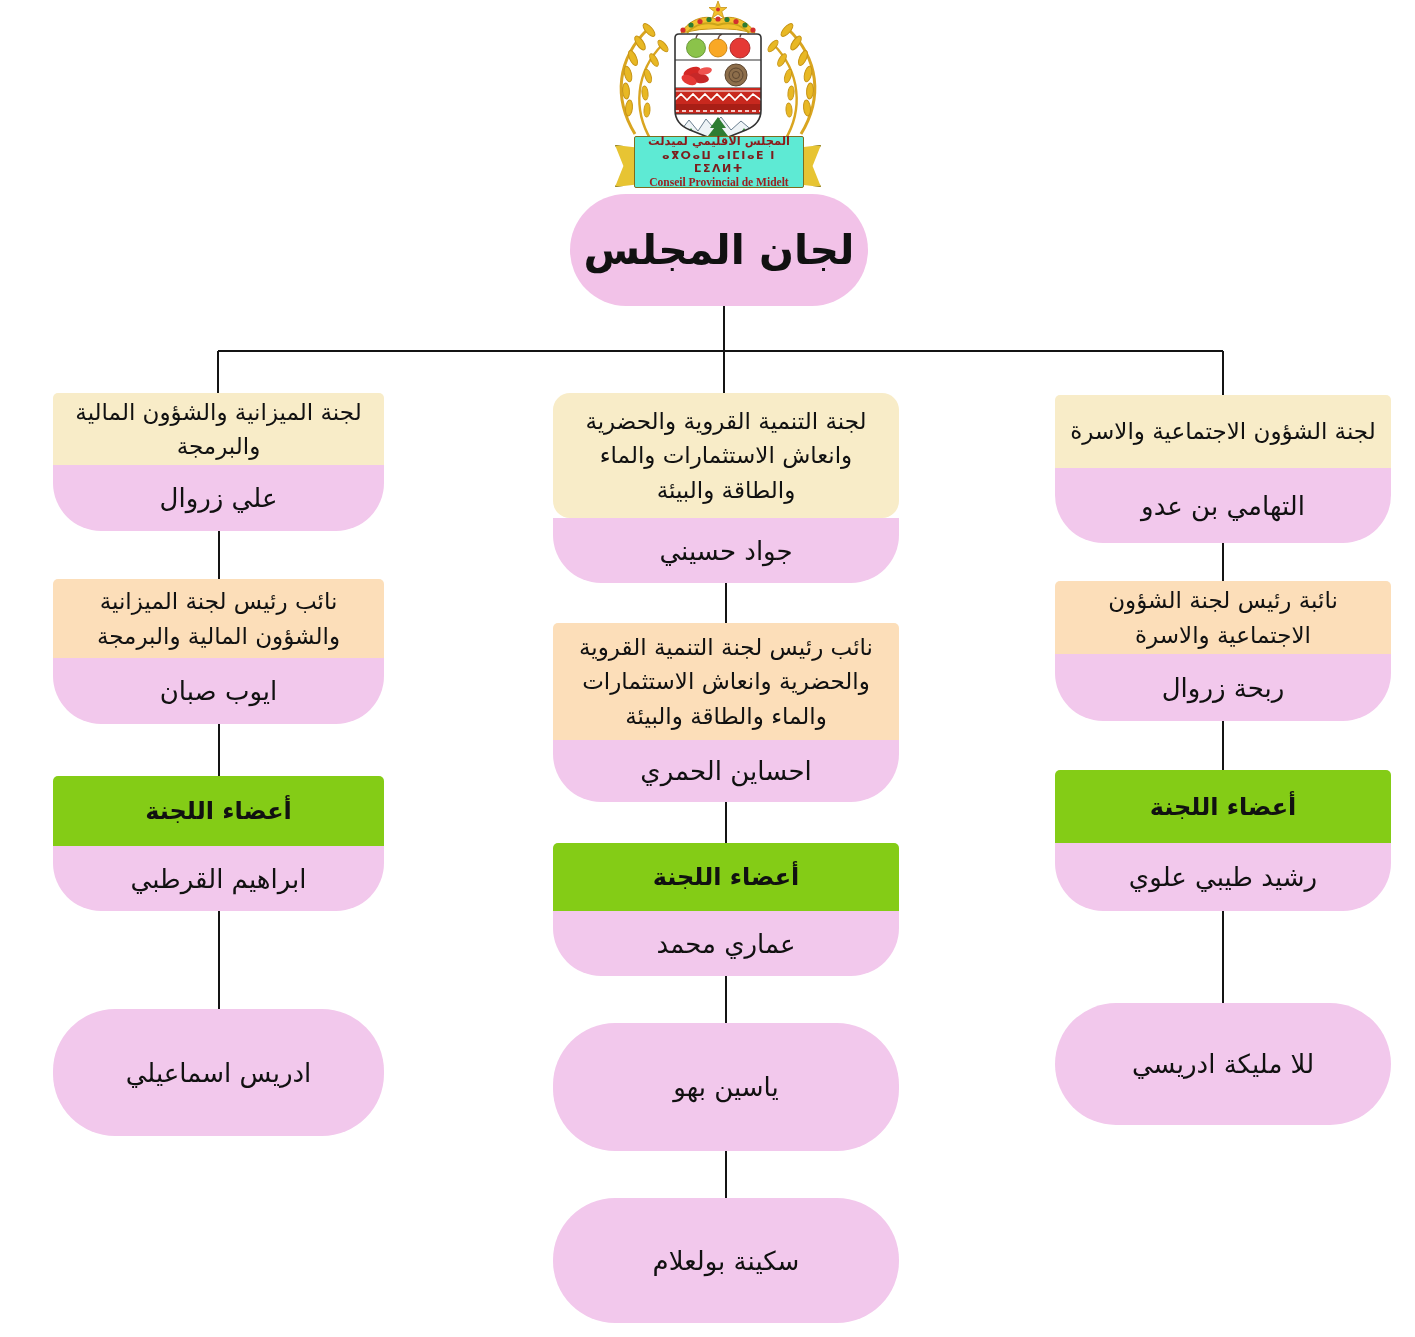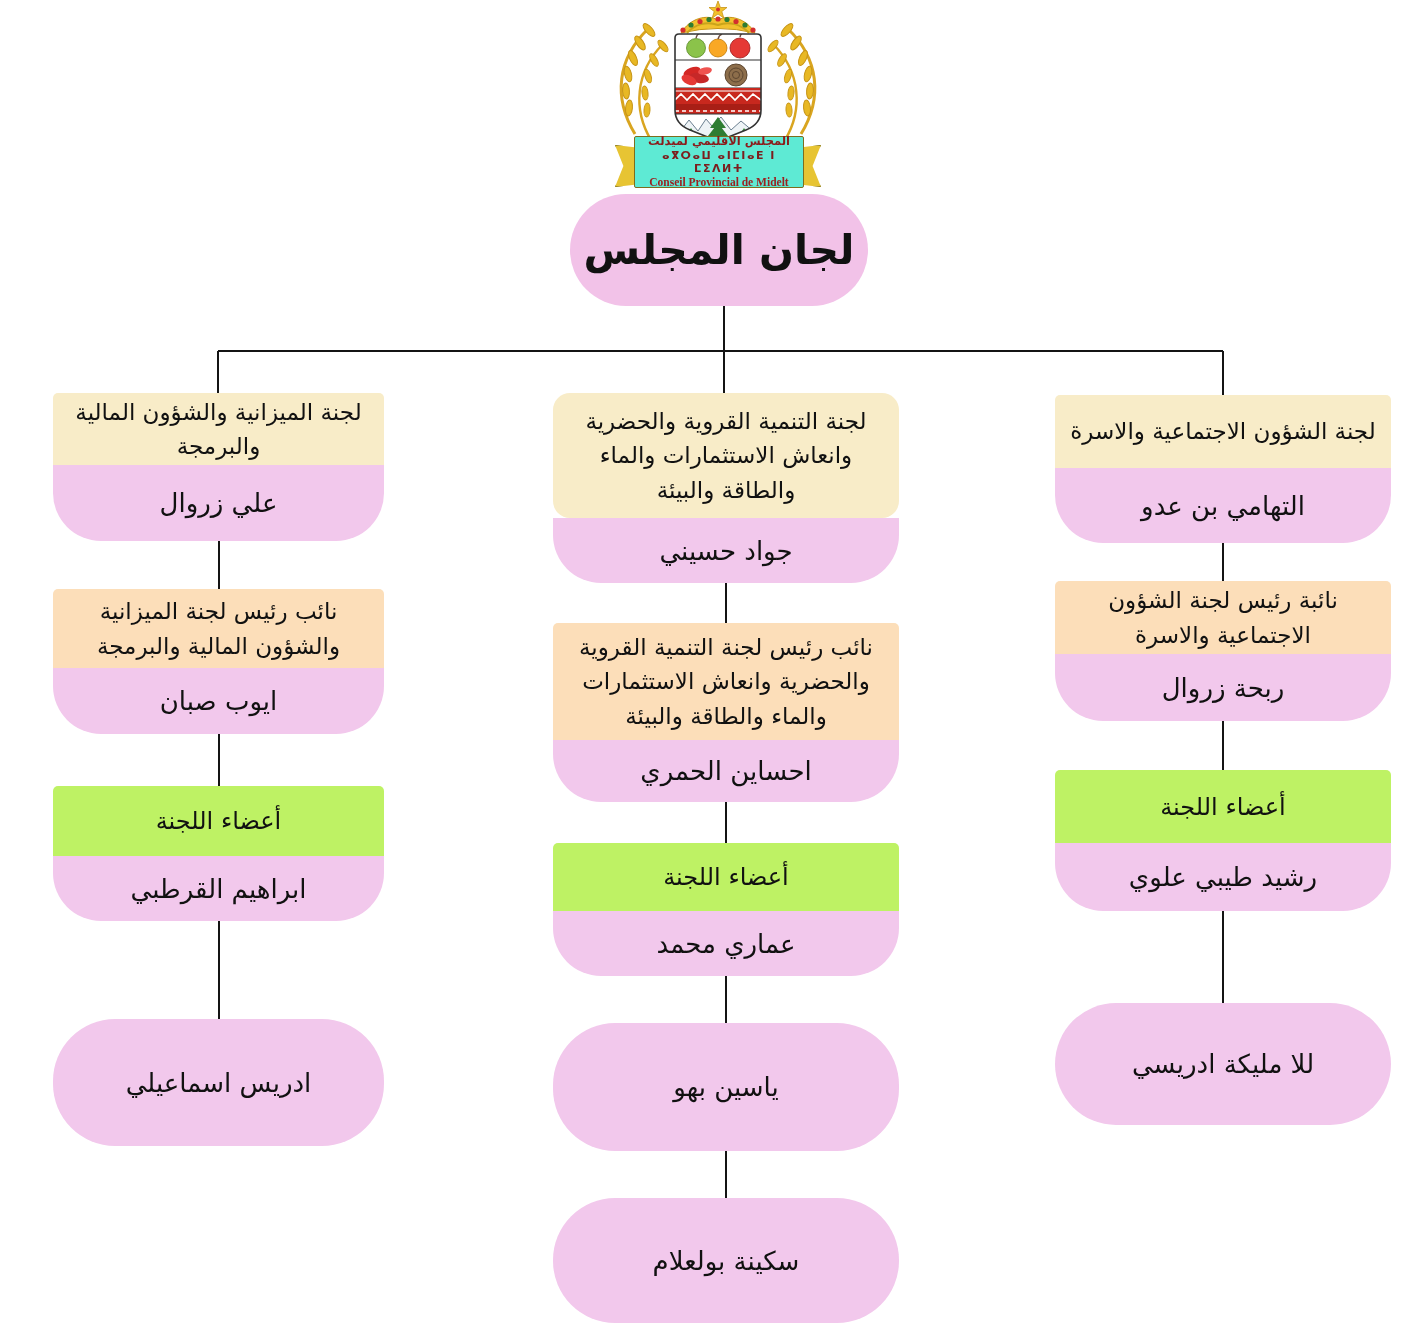--- a/index.html
+++ b/index.html
@@ -37,21 +37,21 @@
   .sec{display:flex;align-items:center;justify-content:center;direction:rtl;padding:2px 12px;box-sizing:border-box;width:100%;}
   .head{font-size:23px;line-height:1.5;}
   .mlabel{font-size:24px;}
   .pname{font-size:26px;}
   .pill{
     width:100%;border-radius:62px;display:flex;align-items:center;justify-content:center;
     font-size:26px;direction:rtl;text-align:center;box-sizing:border-box;padding:4px 14px;
   }
   .bg-cream{background:#f8ecc8;}
   .bg-peach{background:#fcdeb9;}
-  .bg-green{background:#bef264;}
+  .bg-green{background:#84cc16;font-weight:bold;}
   .bg-pink{background:#f2c8ec;}
   .vconn{width:2px;background:#141414;}
 </style>
 </head>
 <body>
 
 <div class="canvas">
 
   <div class="logo">
     <svg class="crest" width="246" height="142" viewBox="0 0 246 142">
@@ -158,21 +158,21 @@
 
   <div class="vline-abs" style="left:723px;top:306px;width:2px;height:45px;"></div>
   <div class="hline" style="left:218px;top:350px;width:1005px;height:2px;"></div>
   <div class="vline-abs" style="left:217px;top:351px;width:2px;height:42px;"></div>
   <div class="vline-abs" style="left:723px;top:351px;width:2px;height:42px;"></div>
   <div class="vline-abs" style="left:1222px;top:351px;width:2px;height:44px;"></div>
 
   <div class="col" style="left:53px;top:393px;width:331px;">
     <div class="cbox">
       <div class="sec head bg-cream" style="height:72px;">لجنة الميزانية والشؤون المالية والبرمجة</div>
-      <div class="sec pname bg-pink" style="height:76px;">علي زروال</div>
+      <div class="sec pname bg-pink" style="height:66px;">علي زروال</div>
     </div>
     <div class="vconn" style="height:48px;"></div>
     <div class="cbox">
       <div class="sec head bg-peach" style="height:79px;">نائب رئيس لجنة الميزانية والشؤون المالية والبرمجة</div>
       <div class="sec pname bg-pink" style="height:66px;">ايوب صبان</div>
     </div>
     <div class="vconn" style="height:52px;"></div>
     <div class="cbox">
       <div class="sec mlabel bg-green" style="height:70px;">أعضاء اللجنة</div>
       <div class="sec pname bg-pink" style="height:65px;">ابراهيم القرطبي</div>

